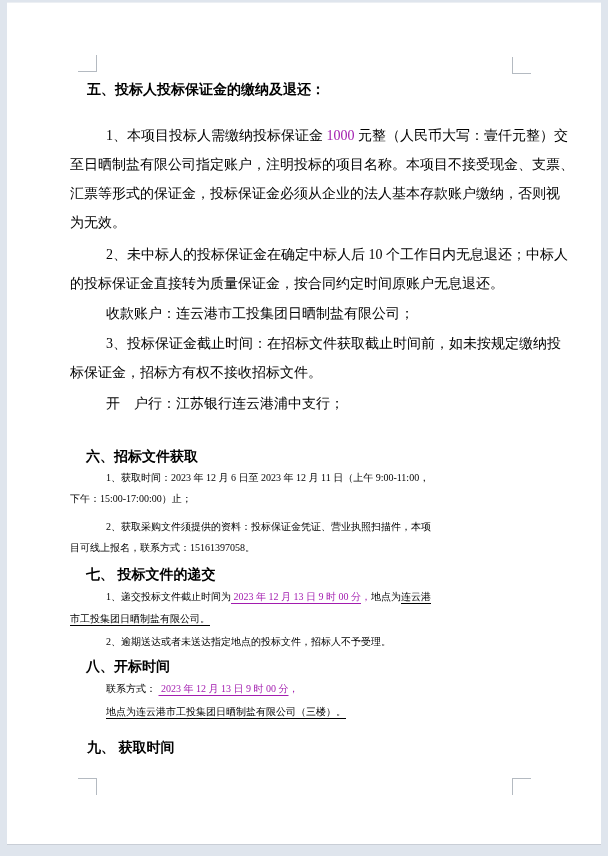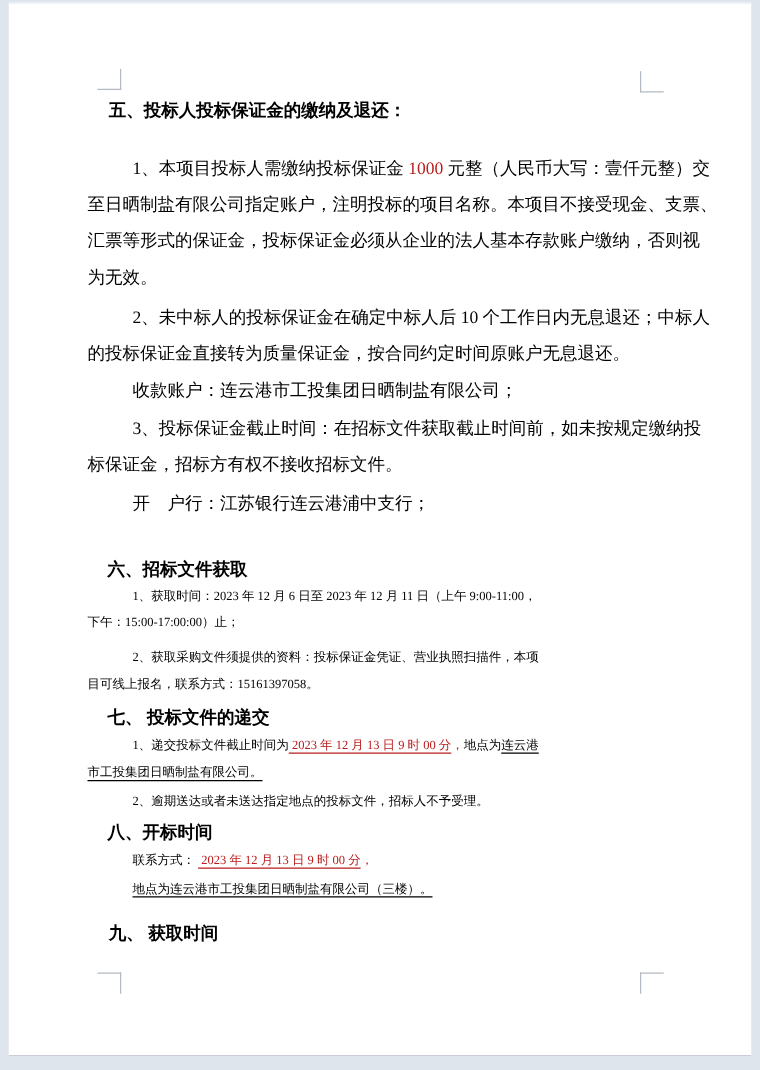--- a/index.html
+++ b/index.html
@@ -26,21 +26,21 @@
   .content { position: absolute; left: 0; top: 0; width: 496px; height: 856px; }
   .line {
     position: absolute;
     white-space: pre;
     font-size: 14px;
     line-height: 17px;
     color: #000000;
   }
   .line.small { font-size: 10px; line-height: 16px; }
   .line.bold { font-weight: bold; }
-  .seg-red { color: #b91c1c; }
+  .seg-red { color: #a21caf; }
   .seg-u { text-decoration: underline; text-underline-offset: 3px; text-decoration-thickness: 1px; }
 </style>
 </head>
 <body>
 
 <div class="paper"></div>
 
 <div class="mark mark-tl"></div>
 <div class="mark mark-tr"></div>
 <div class="mark mark-bl"></div>

